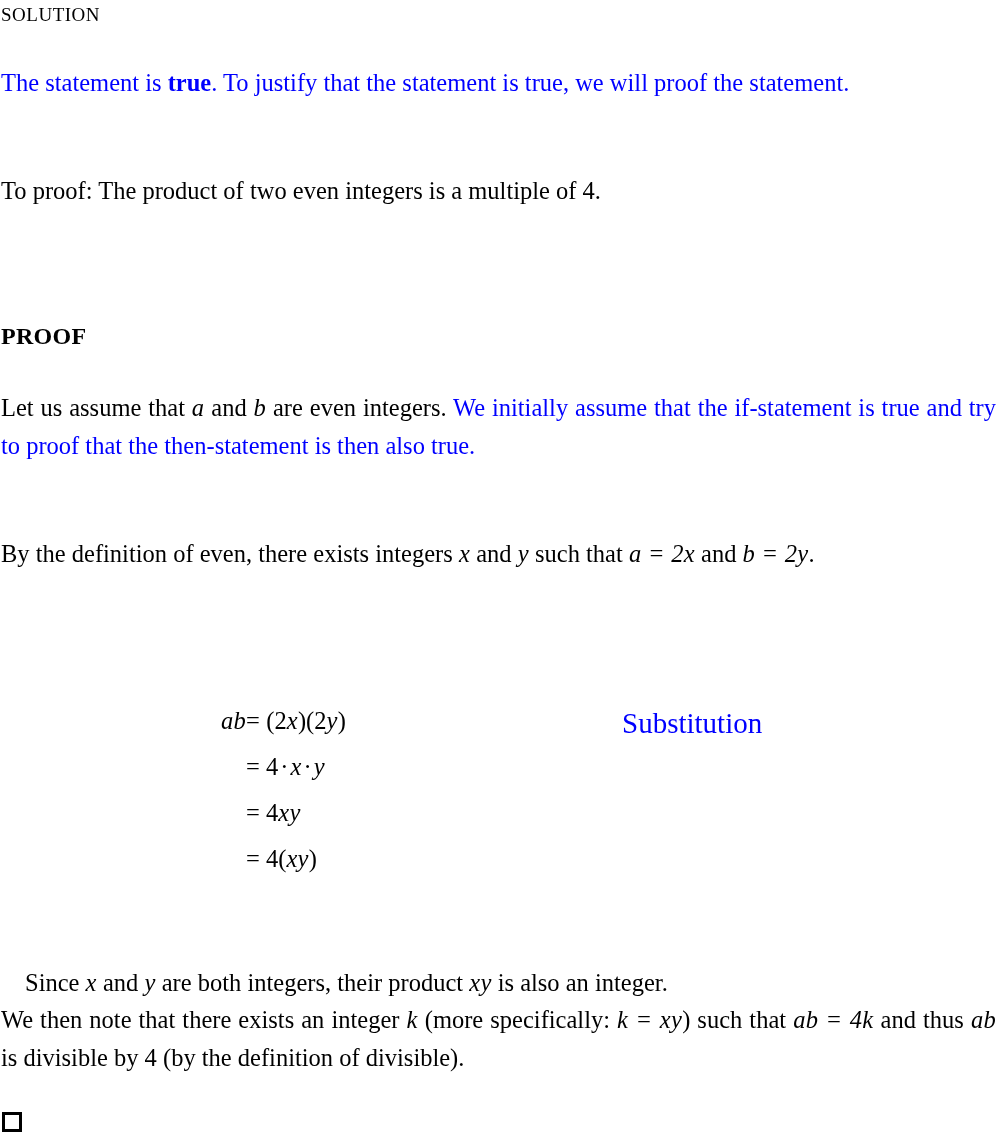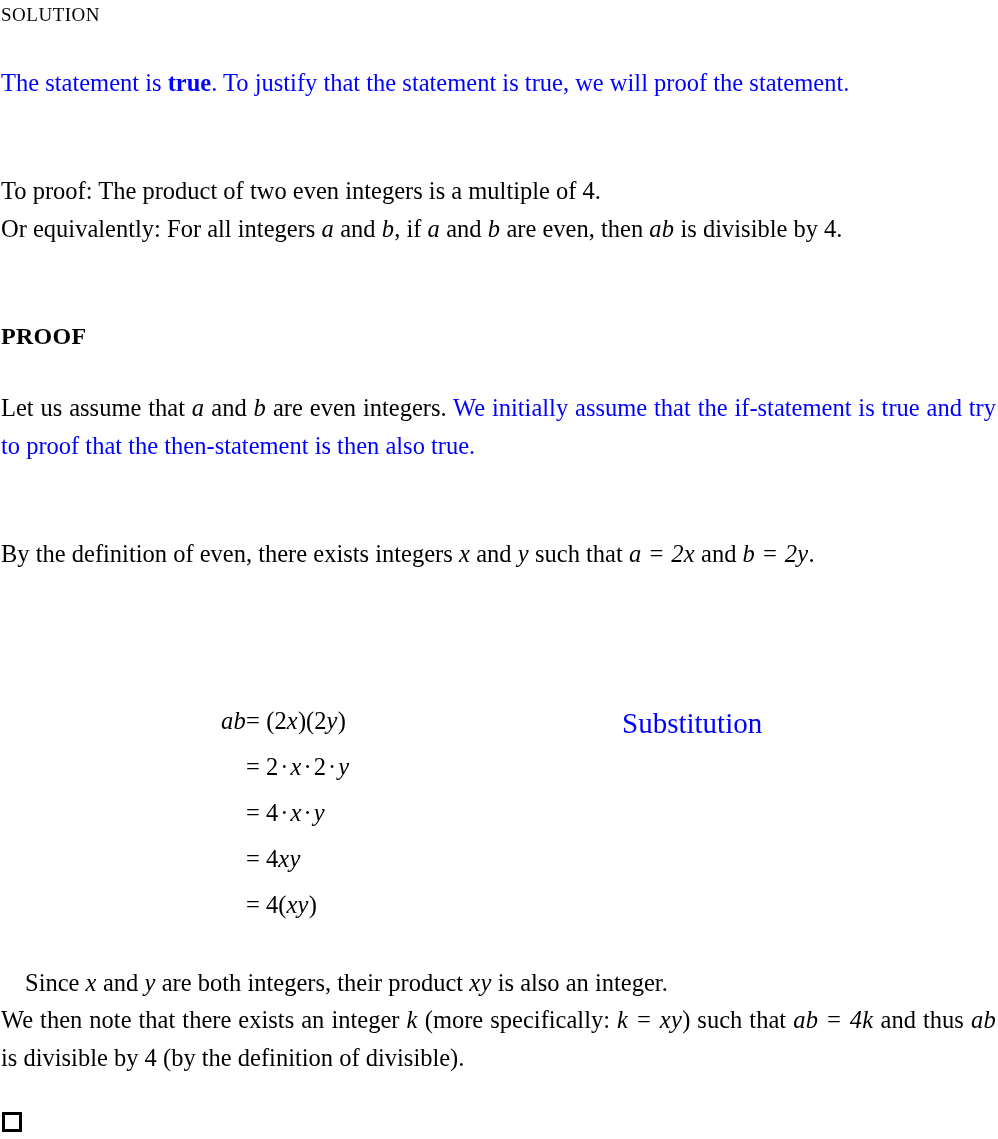--- a/index.html
+++ b/index.html
@@ -140,23 +140,20 @@
   </div>
 
   <div id="para-statement" class="doc">
     <p class="para lastline-left"><span class="blue">The statement is </span><span class="blue bold">true</span><span class="blue">. To justify that the statement is true, we will proof the statement.</span></p>
   </div>
 
   <div id="line-toproof" class="doc">
     <p class="para lastline-left">To proof: The product of two even integers is a multiple of 4.</p>
   </div>
 
-  <div id="para-equiv" class="doc">
-    <p class="para lastline-left blue"><span>Or equivalently: For all integers </span><span class="mv">a</span><span> and </span><span class="mv">b</span><span>, if </span><span class="mv">a</span><span> and </span><span class="mv">b</span><span> are even, then </span><span class="mv">ab</span><span> is divisible by 4.</span></p>
-  </div>
 
   <div id="para-assume" class="doc">
     <p class="para lastline-left"><span>Let us assume that </span><span class="mv">a</span><span> and </span><span class="mv">b</span><span> are even integers. </span><span class="blue">We initially assume that the if-statement is true and try to proof that the then-statement is then also true.</span></p>
   </div>
 
   <div id="proof-heading" class="doc">
     <div class="h-bold">PROOF</div>
   </div>
 
   <div id="para-defeven" class="doc">
@@ -165,23 +162,20 @@
 
   <div id="eq-block" class="doc">
     <div class="eq-rows">
 
       <div class="eq-row">
         <span class="eq-lhs mv">ab</span>
         <span class="eq-rhs"><span class="mvn">=</span><span class="mv">&nbsp;</span><span class="mvn">(</span><span class="mvn">2</span><span class="mv">x</span><span class="mvn">)(</span><span class="mvn">2</span><span class="mv">y</span><span class="mvn">)</span></span>
         <span class="eq-note blue">Substitution</span>
       </div>
 
-      <div class="eq-row">
-        <span class="eq-rhs"><span class="mvn">=</span><span>&nbsp;</span><span class="mvn">2</span><span class="cdot">·</span><span class="mv">x</span><span class="cdot">·</span><span class="mvn">2</span><span class="cdot">·</span><span class="mv">y</span></span>
-      </div>
 
       <div class="eq-row">
         <span class="eq-rhs"><span class="mvn">=</span><span>&nbsp;</span><span class="mvn">4</span><span class="cdot">·</span><span class="mv">x</span><span class="cdot">·</span><span class="mv">y</span></span>
       </div>
 
       <div class="eq-row">
         <span class="eq-rhs"><span class="mvn">=</span><span>&nbsp;</span><span class="mvn">4</span><span class="mv">xy</span></span>
       </div>
 
       <div class="eq-row">

